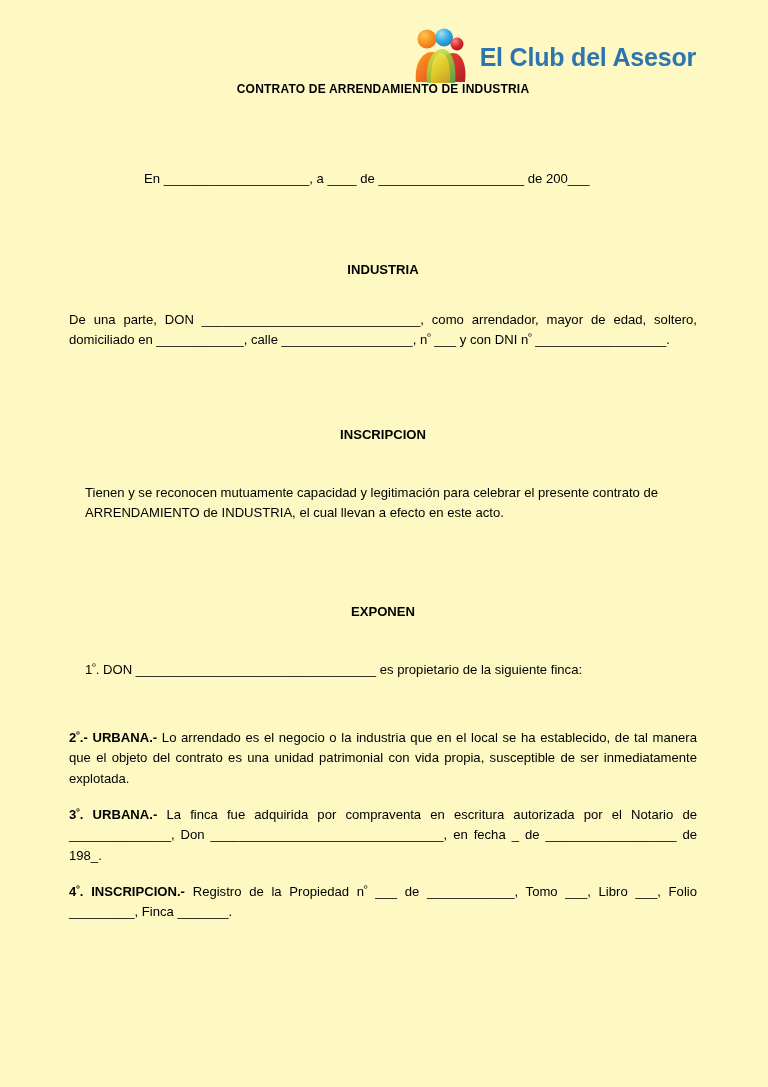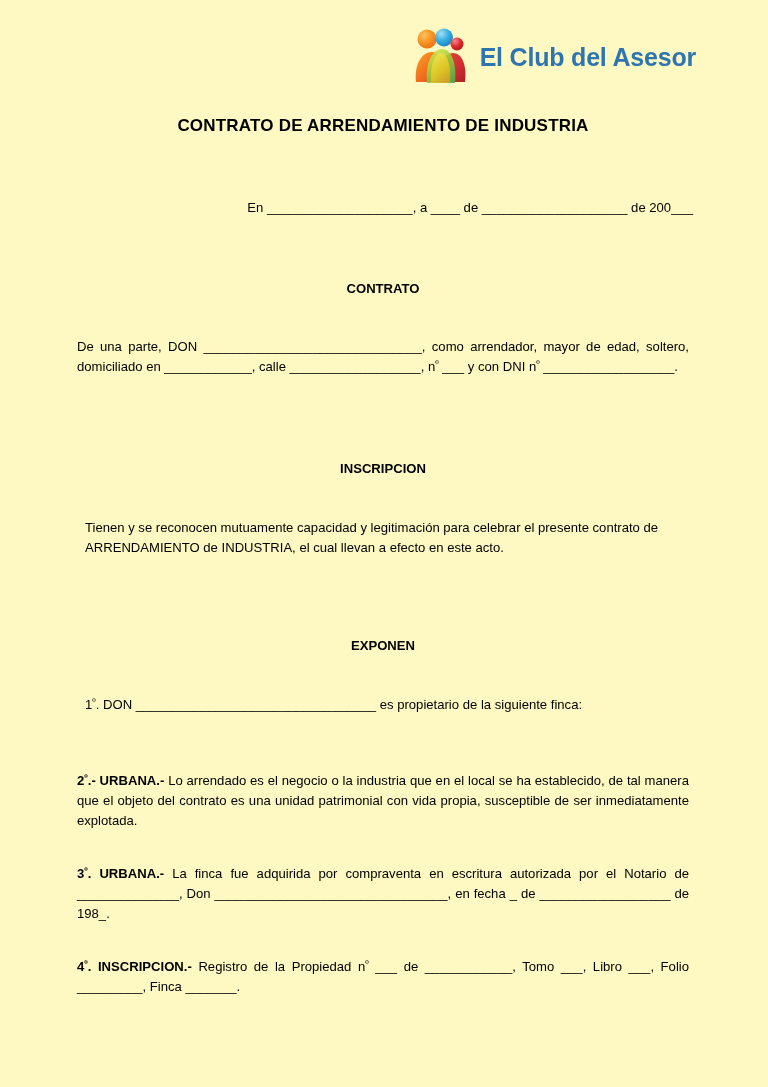--- a/index.html
+++ b/index.html
@@ -50,42 +50,42 @@
     left: 69px;
     top: 0;
     width: 628px;
     font-size: 13.1px;
     line-height: 1.55;
   }
 
   .doc-title {
     text-align: center;
     font-weight: bold;
-    font-size: 17px;
+    font-size: 12px;
     letter-spacing: 0.2px;
     margin: 0;
-    padding-top: 113px;
+    padding-top: 80px;
   }
 
   .date-line {
-    text-align: right;
-    margin: 4px;
+    text-align: left;
+    margin: 15px;
     padding-top: 55px;
     padding-left: 60px;
   }
 
   .section-heading {
     text-align: center;
     font-weight: bold;
     font-size: 13.1px;
     margin: 0;
   }
 
   .para {
-    margin: 8px;
+    margin: 0;
     text-align: justify;
   }
   .para-left {
     margin: 16px;
     text-align: left;
   }
   .para-indent {
     margin: 0;
     text-align: justify;
     padding-left: 48px;
@@ -166,21 +166,21 @@
   </div>
 
   <div class="doc">
 
     <p class="doc-title">CONTRATO DE ARRENDAMIENTO DE INDUSTRIA</p>
 
     <p class="date-line">En ____________________, a ____ de ____________________ de 200___</p>
 
     <div class="sp-reunidos"></div>
 
-    <p class="section-heading">CONTRATO</p>
+    <p class="section-heading">INDUSTRIA</p>
 
     <div class="sp-after-reunidos"></div>
 
     <p class="para">De una parte, DON ______________________________, como arrendador, mayor de edad, soltero, domiciliado en ____________, calle __________________, n<span class="ord">º</span> ___ y con DNI n<span class="ord">º</span> __________________.</p>
 
     <div class="sp-para"></div>
 
 
     <div class="sp-intervienen"></div>
 

